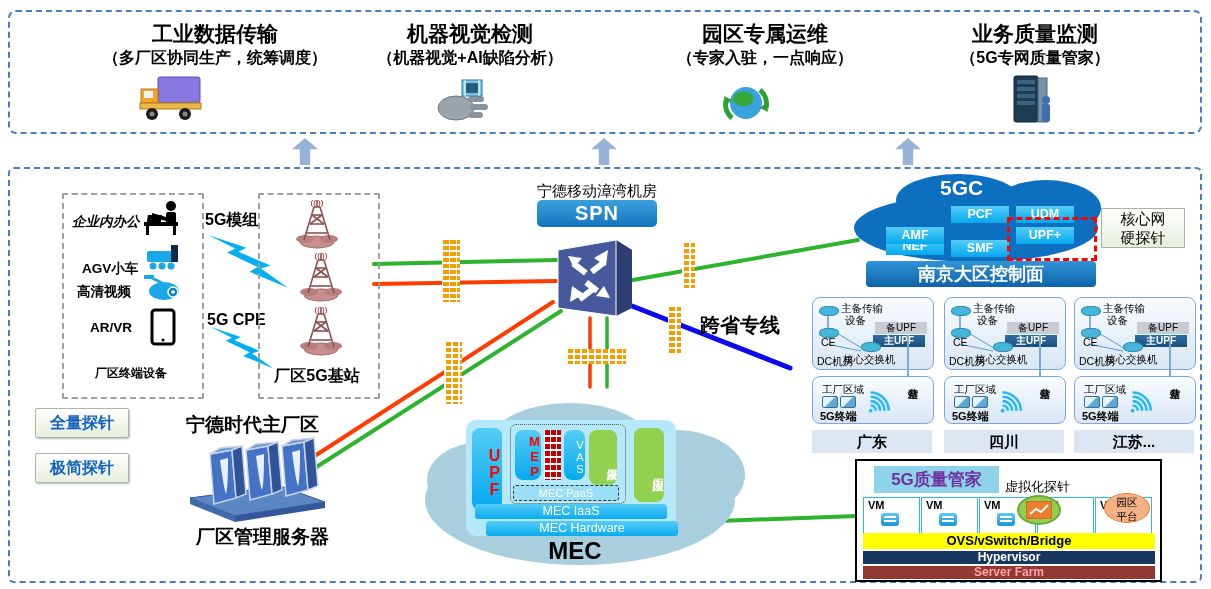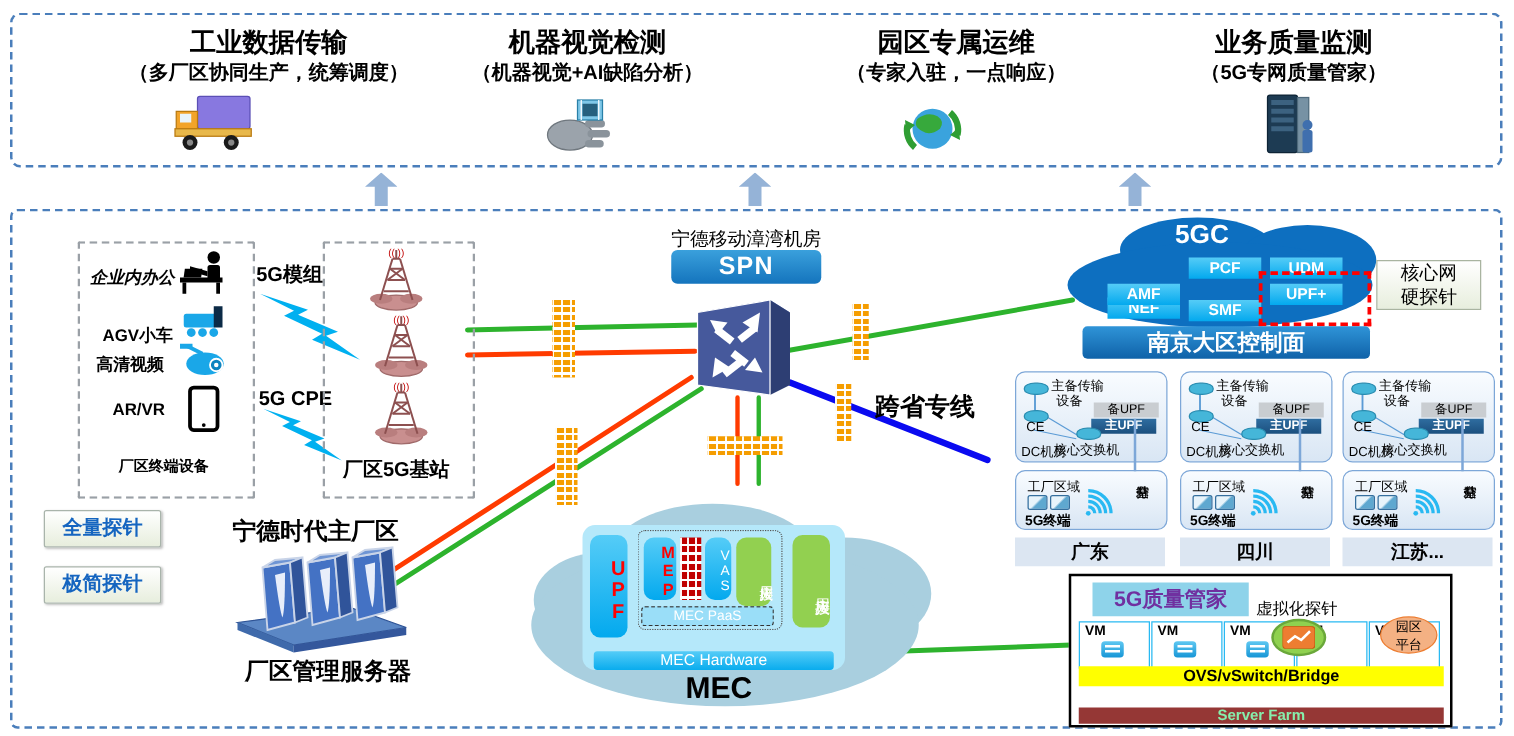--- a/index.html
+++ b/index.html
@@ -438,21 +438,22 @@
   <div class="abs mec-panel" style="left:466px;top:420px;">
     <div class="abs cy vtext" style="left:6px;top:8px;width:30px;height:82px;color:#ff0000;font-weight:bold;font-size:16px;padding-top:6px;box-sizing:border-box;text-align:center;">UPF</div>
     <div class="abs" style="left:44px;top:4px;width:114px;height:78px;border:1.5px dotted #555;border-radius:6px;">
       <div class="abs cy vtext" style="left:4px;top:5px;width:26px;height:50px;color:#ff0000;font-weight:bold;font-size:13px;padding-top:3px;box-sizing:border-box;text-align:center;">MEP</div>
       <div class="abs fw-red" style="left:33px;top:5px;width:17px;height:50px;"></div>
       <div class="abs cy vtext" style="left:53px;top:5px;width:21px;height:50px;color:#fff;font-size:11px;padding-top:4px;box-sizing:border-box;text-align:center;">VAS</div>
       <div class="abs gr vtext" style="left:78px;top:5px;width:28px;height:55px;color:#fff;font-size:11px;padding-top:4px;box-sizing:border-box;text-align:center;">接入应用</div>
       <div class="abs" style="left:2px;top:60px;width:104px;height:14px;background:#9adef8;border:1.5px dashed #333;border-radius:3px;color:#fff;font-size:11px;line-height:14px;text-align:center;">MEC PaaS</div>
     </div>
     <div class="abs gr vtext" style="left:168px;top:8px;width:30px;height:74px;color:#fff;font-size:12px;padding-top:8px;box-sizing:border-box;text-align:center;">接入应用</div>
-    <div class="abs mec-bar" style="left:9px;top:101px;">MEC Hardware</div>
+    <div class="abs mec-bar" style="left:9px;top:84px;">MEC IaaS</div>
+    <div class="abs mec-bar" style="left:20px;top:101px;">MEC Hardware</div>
   </div>
   <div class="abs bold ctr" style="left:500px;top:537px;width:150px;font-size:24px;">MEC</div>
 
   <div class="abs qbox" style="left:855px;top:459px;">
     <div class="abs qtitle" style="left:17px;top:5px;">5G质量管家</div>
     <div class="abs nowrap" style="left:148px;top:17px;font-size:13px;">虚拟化探针</div>
     <div class="abs vm" style="left:6px;top:36px;">
       <span class="tag">VM</span>
       <span class="vmicon"></span>
     </div>
@@ -474,16 +475,17 @@
       <svg class="abs" style="left:7px;top:4px;" width="26" height="18" viewBox="0 0 26 18">
         <rect x="0" y="0" width="26" height="18" rx="3" fill="#ed7d31" stroke="#c55a11"></rect>
         <polyline points="4,13 10,8 15,11 22,4" fill="none" stroke="#fff" stroke-width="2"></polyline>
       </svg>
     </div>
     <div class="abs ctr" style="left:247px;top:32px;width:46px;height:30px;background:#f4b183;border:1.5px solid #ed7d31;border-radius:50%;font-size:10.5px;line-height:1.3;padding-top:2px;box-sizing:border-box;">
       <div>园区</div>
       <div>平台</div>
     </div>
     <div class="abs qbar" style="left:6px;top:72px;height:16px;background:#ffff00;color:#000;font-size:13px;line-height:16px;">OVS/vSwitch/Bridge</div>
-    <div class="abs qbar" style="left:6px;top:105px;height:13px;background:#953735;color:#86efac;font-size:12px;line-height:13px;">Server Farm</div>
+    <div class="abs qbar" style="left:6px;top:90px;height:13px;background:#17375e;color:#fff;font-size:12px;line-height:13px;">Hypervisor</div>
+    <div class="abs qbar" style="left:6px;top:105px;height:13px;background:#953735;color:#fca5a5;font-size:12px;line-height:13px;">Server Farm</div>
   </div>
 
 </div>
 
 </body></html>

